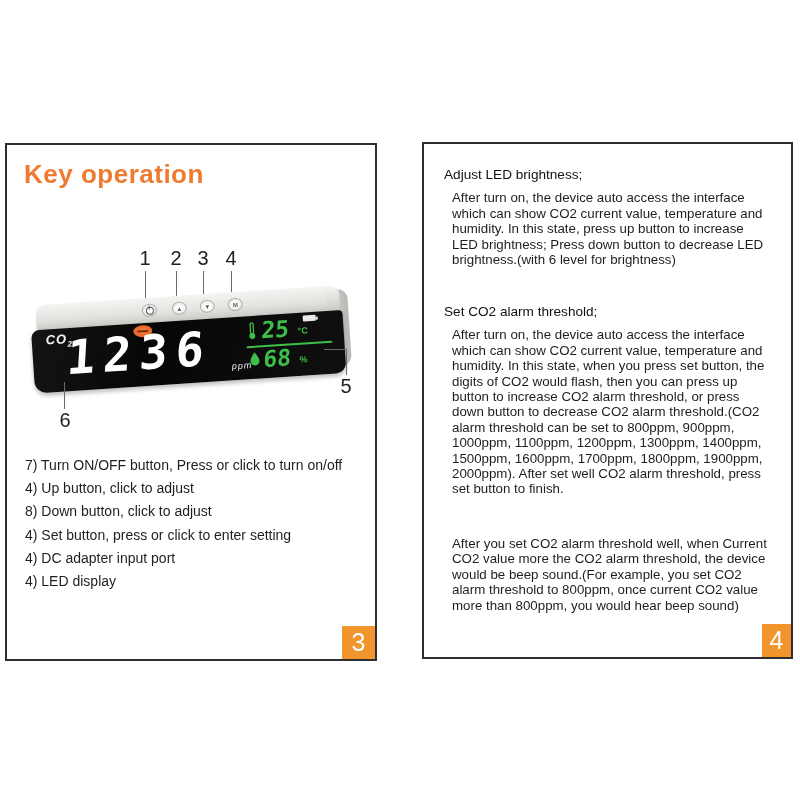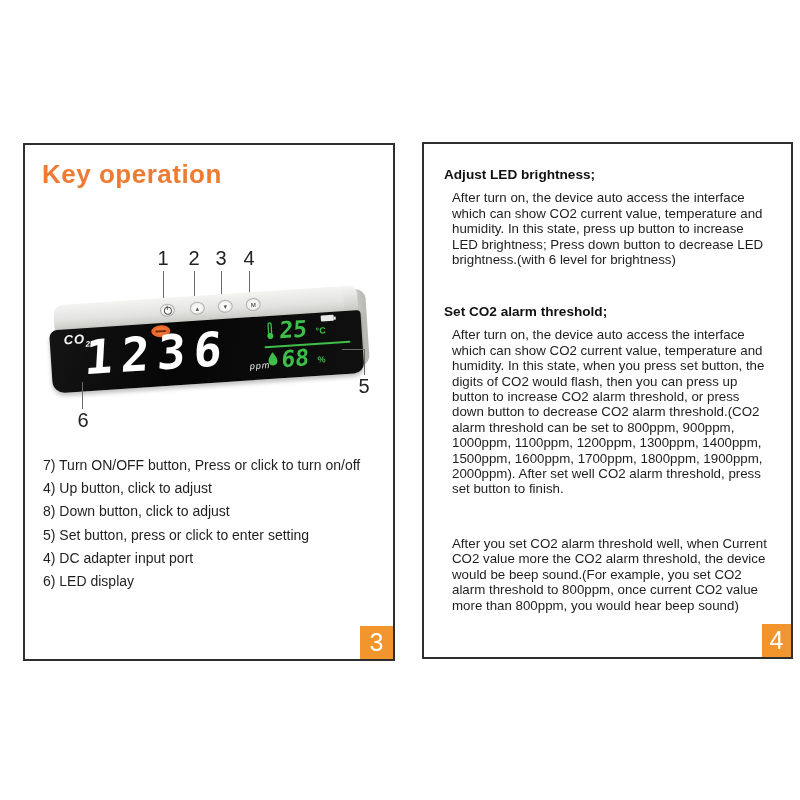--- a/index.html
+++ b/index.html
@@ -4,21 +4,21 @@
 <style>
   html,body{margin:0;padding:0;}
   body{
     width:800px;height:800px;position:relative;background:#ffffff;
     font-family:"Liberation Sans", sans-serif;color:#2b2b2b;
     overflow:hidden;
   }
   .page{
     position:absolute;background:#fff;border:2px solid #2e2e2e;box-sizing:border-box;
   }
-  #page-left{left:5px;top:143px;width:372px;height:518px;margin-left:18px;}
+  #page-left{left:5px;top:143px;width:372px;height:518px;}
   #page-right{left:422px;top:142px;width:371px;height:517px;}
 
   .page-title{
     position:absolute;left:17px;top:14px;
     font-size:26px;font-weight:bold;color:#ee7b31;letter-spacing:0.5px;
   }
 
   
   .callout-num{
     position:absolute;font-size:20px;color:#222;width:20px;text-align:center;
@@ -112,21 +112,21 @@
     position:absolute;left:18px;top:309px;width:340px;
     font-size:14px;line-height:23.2px;color:#1f1f1f;
   }
 
   
   .text-block{position:absolute;left:20px;width:336px;font-size:13.3px;line-height:15.4px;color:#1e1e1e;}
   #block-1{top:23px;}
   #block-2{top:160px;}
   #block-3{top:384px;}
   .text-block h3{
-    margin:0;font-size:13.6px;line-height:15.4px;font-weight:bold;color:#111;
+    margin:0;font-size:13.6px;line-height:15.4px;font-weight:normal;color:#111;
   }
   .text-block p{margin:8px;}
 
   
   .page-badge{
     position:absolute;right:0;bottom:0;background:#f2952d;color:#ffffff;
     display:flex;align-items:center;justify-content:center;
     font-size:25px;font-weight:normal;
   }
   #badge-3{width:33px;height:33px;}
@@ -195,23 +195,23 @@
   <div class="callout-line v-line" style="left:339px;top:204px;height:26px;"></div>
   <div class="callout-num" style="left:329px;top:230px;">5</div>
 
   <div class="callout-line v-line" style="left:57px;top:237px;height:27px;"></div>
   <div class="callout-num" style="left:48px;top:264px;">6</div>
 
   <div class="key-list">
     <div>7) Turn ON/OFF button, Press or click to turn on/off</div>
     <div>4) Up button, click to adjust</div>
     <div>8) Down button, click to adjust</div>
-    <div>5) Set button, press or click to enter setting</div>
+    <div>4) Set button, press or click to enter setting</div>
     <div>4) DC adapter input port</div>
-    <div>6) LED display</div>
+    <div>4) LED display</div>
   </div>
 
   <div class="page-badge" id="badge-3">3</div>
 </div>
 
 <div class="page" id="page-right">
 
   <div class="text-block" id="block-1">
     <h3>Adjust LED brightness;</h3>
     <p>After turn on, the device auto access the interface which can show CO2 current value, temperature and humidity. In this state, press up button to increase LED brightness; Press down button to decrease LED brightness.(with 6 level for brightness)</p>

